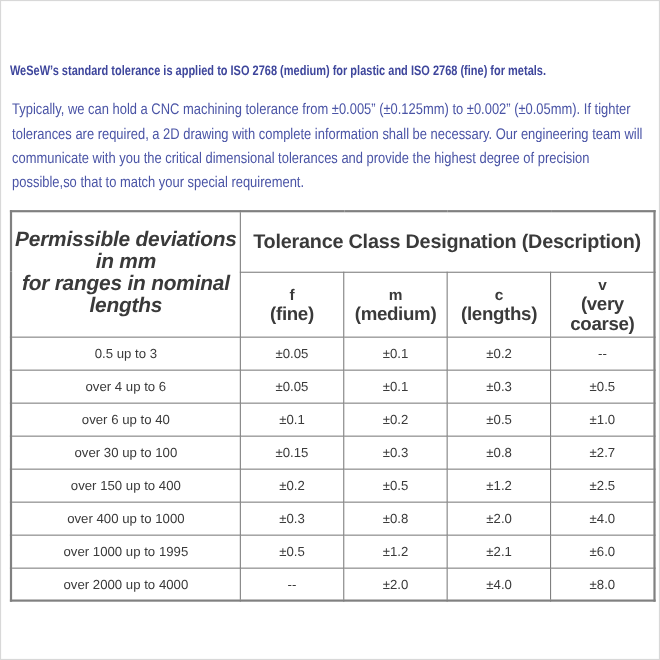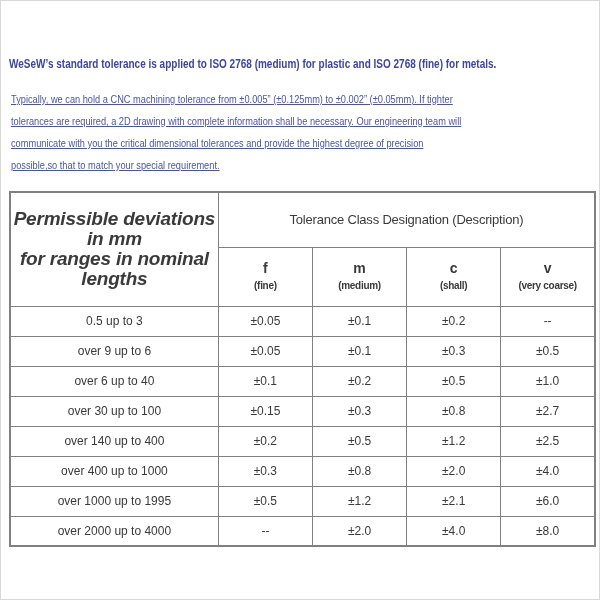--- a/index.html
+++ b/index.html
@@ -27,22 +27,21 @@
     font-weight: bold;
     line-height: 16px;
     color: var(--heading);
     white-space: nowrap;
     transform: scaleX(0.80);
     transform-origin: left center;
   }
   .intro-paragraph {
     margin: 16px 0 0 10px;
     color: var(--body);
-    font-size: 11px;
-    text-decoration: underline;
+    font-size: 14px;
   }
   .para-line {
     white-space: nowrap;
     line-height: 22px;
     transform: scaleX(0.84);
     transform-origin: left center;
   }
   table.tolerance-table {
     border-collapse: collapse;
     table-layout: fixed;
@@ -63,27 +62,27 @@
   .col-class { width: 94px; }
   .row-axis-header {
     font-size: 19px;
     font-weight: bold;
     line-height: 20px;
     letter-spacing: -0.2px;
     font-style: italic;
   }
   .group-header-cell {
     height: 55px;
-    font-size: 13px;
-    font-weight: normal;
+    font-size: 18px;
+    font-weight: bold;
     letter-spacing: -0.2px;
   }
   .class-header-cell { height: 59px; font-weight: bold; }
   .class-header-cell .class-code { display: block; font-size: 14px; line-height: 18px; }
-  .class-header-cell .class-desc { display: block; font-size: 10px; line-height: 18px; letter-spacing: -0.3px; text-align: center; }
+  .class-header-cell .class-desc { display: block; font-size: 17px; line-height: 18px; letter-spacing: -0.3px; text-align: center; }
   tbody td { height: 30px; font-size: 12px; }
 </style>
 </head>
 <body>
 
 <div class="page">
 
   <h1 class="intro-heading">WeSeW’s standard tolerance is applied to ISO 2768 (medium) for plastic and ISO 2768 (fine) for metals.</h1>
 
   <div class="intro-paragraph">
@@ -113,59 +112,59 @@
         <th class="class-header-cell">
           <span class="class-code">f</span>
           <span class="class-desc">(fine)</span>
         </th>
         <th class="class-header-cell">
           <span class="class-code">m</span>
           <span class="class-desc">(medium)</span>
         </th>
         <th class="class-header-cell">
           <span class="class-code">c</span>
-          <span class="class-desc">(shall)</span>
+          <span class="class-desc">(lengths)</span>
         </th>
         <th class="class-header-cell">
           <span class="class-code">v</span>
           <span class="class-desc">(very coarse)</span>
         </th>
       </tr>
     </thead>
     <tbody>
       <tr>
         <td>0.5 up to 3</td>
         <td>±0.05</td>
         <td>±0.1</td>
         <td>±0.2</td>
         <td>--</td>
       </tr>
       <tr>
-        <td>over 9 up to 6</td>
+        <td>over 4 up to 6</td>
         <td>±0.05</td>
         <td>±0.1</td>
         <td>±0.3</td>
         <td>±0.5</td>
       </tr>
       <tr>
         <td>over 6 up to 40</td>
         <td>±0.1</td>
         <td>±0.2</td>
         <td>±0.5</td>
         <td>±1.0</td>
       </tr>
       <tr>
         <td>over 30 up to 100</td>
         <td>±0.15</td>
         <td>±0.3</td>
         <td>±0.8</td>
         <td>±2.7</td>
       </tr>
       <tr>
-        <td>over 140 up to 400</td>
+        <td>over 150 up to 400</td>
         <td>±0.2</td>
         <td>±0.5</td>
         <td>±1.2</td>
         <td>±2.5</td>
       </tr>
       <tr>
         <td>over 400 up to 1000</td>
         <td>±0.3</td>
         <td>±0.8</td>
         <td>±2.0</td>

